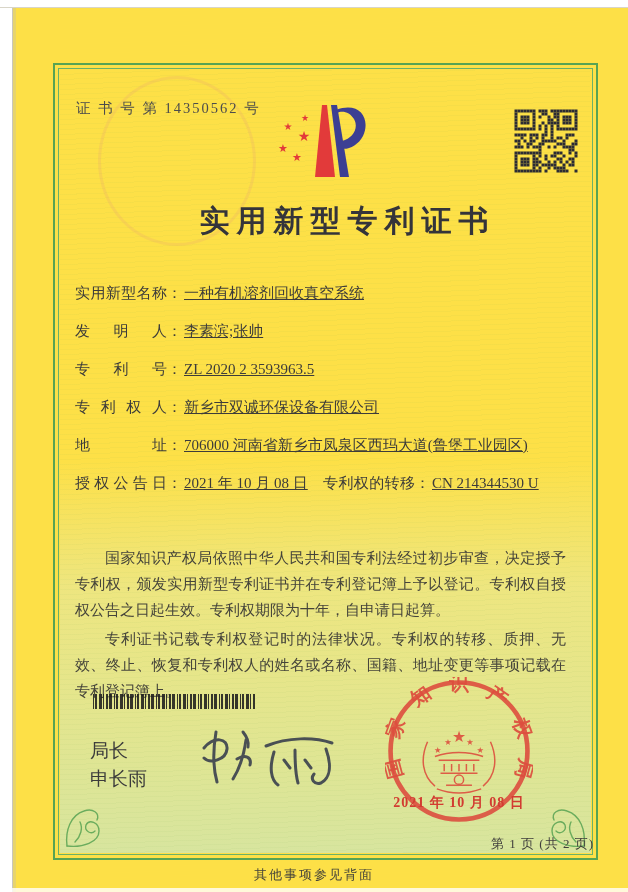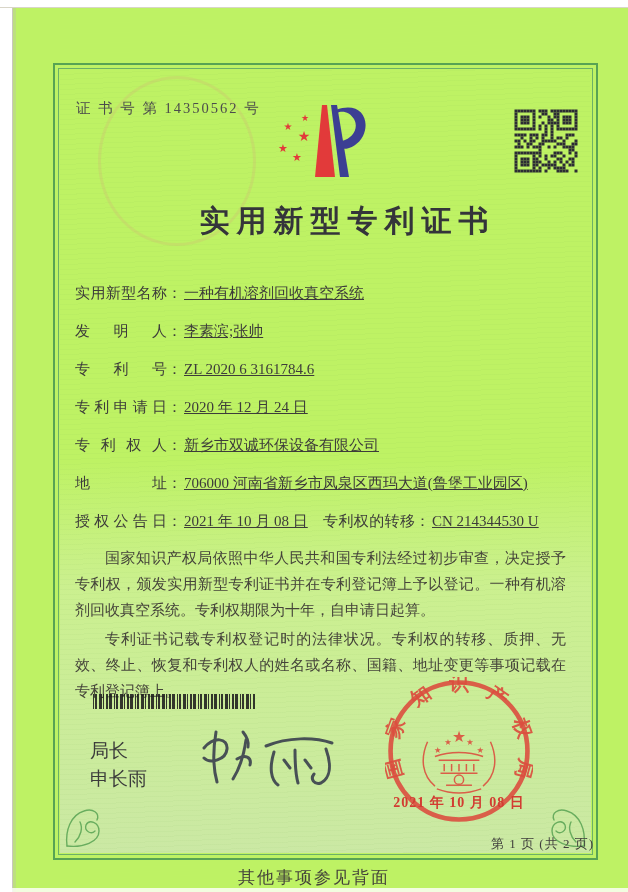--- a/index.html
+++ b/index.html
@@ -1,18 +1,18 @@
 <!DOCTYPE html>
 <html><head>
 <meta charset="utf-8">
 <style>
   html,body{margin:0;padding:0;background:#888;}
   .page{
     position:relative;width:628px;height:892px;overflow:hidden;
-    background:#bef264;
+    background:#fde047;
     font-family:"Liberation Serif","DejaVu Serif",serif;
   }
   
   .scan-left{position:absolute;left:0;top:0;width:12px;height:100%;background:#ffffff;border-right:1px solid #c9c7bd;}
   .scan-left:after{content:"";position:absolute;right:-4px;top:0;width:3px;height:100%;background:rgba(190,188,178,.35);}
   .scan-top{position:absolute;left:0;top:0;width:100%;height:7px;background:#ffffff;border-bottom:1px solid #d8d5c8;}
   .scan-bottom{position:absolute;left:0;bottom:0;width:100%;height:4px;background:rgba(255,255,255,.8);}
 
   
   .frame{position:absolute;left:53px;top:63px;width:541px;height:793px;border:2px solid #58a353;}
@@ -50,21 +50,21 @@
   .barcode{position:absolute;left:93px;top:694px;width:166px;height:15px;}
 
   .director{position:absolute;left:90px;top:737px;font-size:19px;line-height:28px;color:#3b3b3b;}
   .signature{position:absolute;left:192px;top:724px;width:152px;height:64px;}
 
   .seal{position:absolute;left:385px;top:677px;width:148px;height:148px;opacity:.93;}
   .seal-date{position:absolute;left:379px;top:794px;width:160px;text-align:center;
     font-size:14px;font-weight:bold;letter-spacing:1px;color:#d23c31;}
 
   .page-info{position:absolute;left:53px;top:835px;width:541px;text-align:right;font-size:13px;color:#3f3e3c;letter-spacing:1px;}
-  .back-note{position:absolute;left:0;top:866px;width:628px;text-align:center;font-size:17px;color:#45443a;letter-spacing:2px;}
+  .back-note{position:absolute;left:0;top:866px;width:628px;text-align:center;font-size:13px;color:#45443a;letter-spacing:2px;}
 </style>
 </head>
 <body>
 
 <div class="page">
 
   <div class="scan-left"></div>
   <div class="scan-top"></div>
   <div class="scan-bottom"></div>
 
@@ -342,41 +342,38 @@
   <div class="title">实用新型专利证书</div>
 
   <div class="rows">
     <div class="row">
       <span class="lbl">实用新型名称</span><span>：</span><span class="val">一种有机溶剂回收真空系统</span>
     </div>
     <div class="row">
       <span class="lbl">发明人</span><span>：</span><span class="val">李素滨;张帅</span>
     </div>
     <div class="row">
-      <span class="lbl">专利号</span><span>：</span><span class="val">ZL 2020 6 3161784.6</span>
-    </div>
-    <div class="row">
-      <span class="lbl">专利申请日</span><span>：</span><span class="val">2020 年 12 月 24 日</span>
+      <span class="lbl">专利号</span><span>：</span><span class="val">ZL 2020 2 3593963.5</span>
     </div>
     <div class="row">
       <span class="lbl">专利权人</span><span>：</span><span class="val">新乡市双诚环保设备有限公司</span>
     </div>
     <div class="row">
       <span class="lbl">地址</span><span>：</span><span class="val">706000 河南省新乡市凤泉区西玛大道(鲁堡工业园区)</span>
     </div>
     <div class="row">
       <span class="lbl">授权公告日</span><span>：</span><span class="val">2021 年 10 月 08 日</span>
       <span class="pair2">
         <span class="lbl">专利权的转移</span><span>：</span><span class="val">CN 214344530 U</span>
       </span>
     </div>
   </div>
 
   <div class="body">
-    <p>国家知识产权局依照中华人民共和国专利法经过初步审查，决定授予专利权，颁发实用新型专利证书并在专利登记簿上予以登记。一种有机溶剂回收真空系统。专利权期限为十年，自申请日起算。</p>
+    <p>国家知识产权局依照中华人民共和国专利法经过初步审查，决定授予专利权，颁发实用新型专利证书并在专利登记簿上予以登记。专利权自授权公告之日起生效。专利权期限为十年，自申请日起算。</p>
     <p>专利证书记载专利权登记时的法律状况。专利权的转移、质押、无效、终止、恢复和专利权人的姓名或名称、国籍、地址变更等事项记载在专利登记簿上。</p>
   </div>
 
   <svg class="barcode" id="barcode" viewBox="0 0 166 15" preserveAspectRatio="none">
       <rect x="0" y="0" width="1" height="15" fill="#1d1d1d" opacity="0.88"></rect>
       <rect x="2" y="0" width="2" height="15" fill="#1d1d1d" opacity="0.88"></rect>
       <rect x="6" y="0" width="3" height="15" fill="#1d1d1d" opacity="0.88"></rect>
       <rect x="10" y="0" width="1" height="15" fill="#1d1d1d" opacity="0.88"></rect>
       <rect x="13" y="0" width="2" height="15" fill="#1d1d1d" opacity="0.88"></rect>
       <rect x="16" y="0" width="3" height="15" fill="#1d1d1d" opacity="0.88"></rect>

